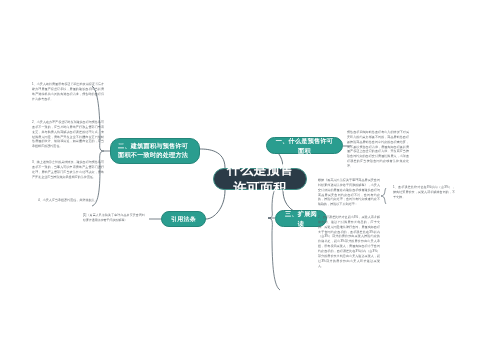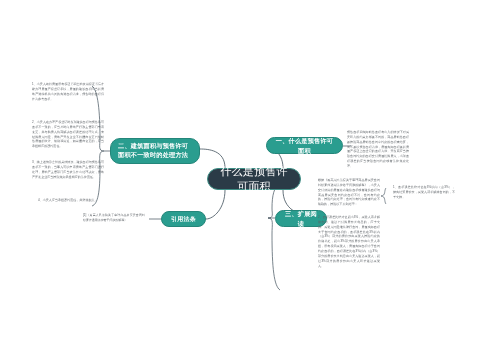--- a/index.html
+++ b/index.html
@@ -40,25 +40,25 @@
     justify-content: center;
     text-align: center;
     border-radius: 999px;
     letter-spacing: .2px;
   }
 
   .node-root {
     background: #2b3b47;
     border: 1.2px solid #3f8f86;
     color: #ffffff;
-    font-size: 11px;
-    font-weight: normal;
+    font-size: 13px;
+    font-weight: bold;
     line-height: 1.35;
     padding: 0 8px;
-    left: 207px;
+    left: 213px;
     top: 168px;
     width: 94px;
     height: 22px;
     border-radius: 11px;
   }
 
   .node-branch {
     background: #2a9d8f;
     border: 1px solid #24867a;
     color: #ffffff;

